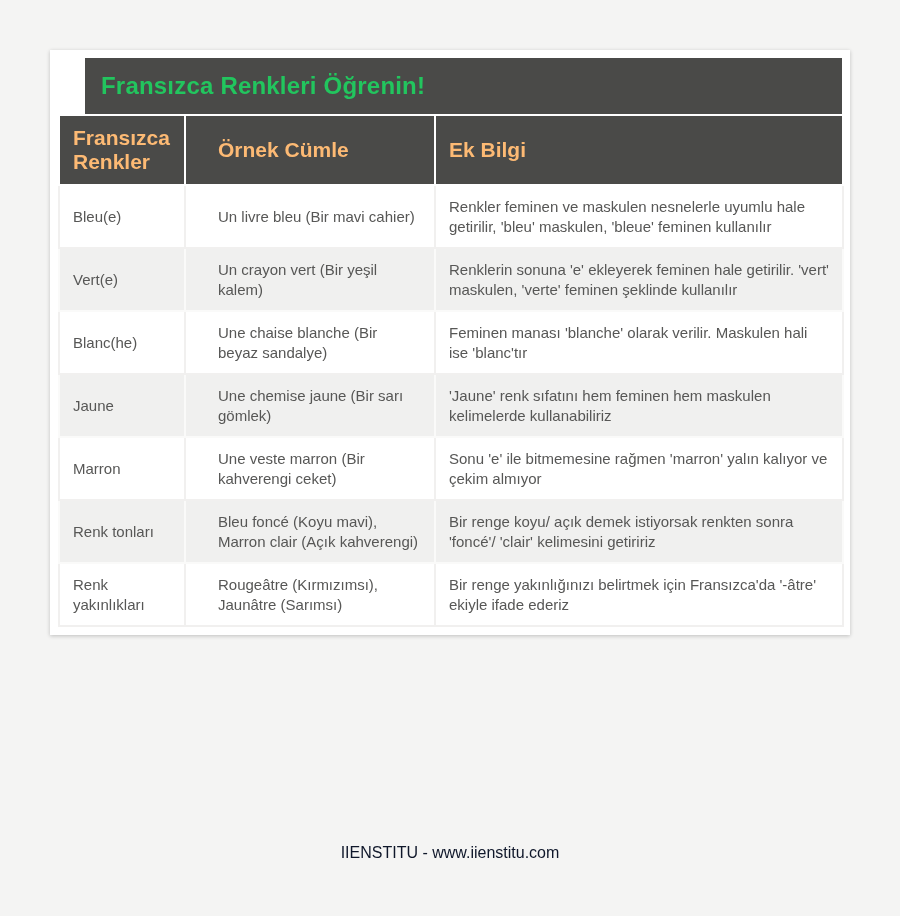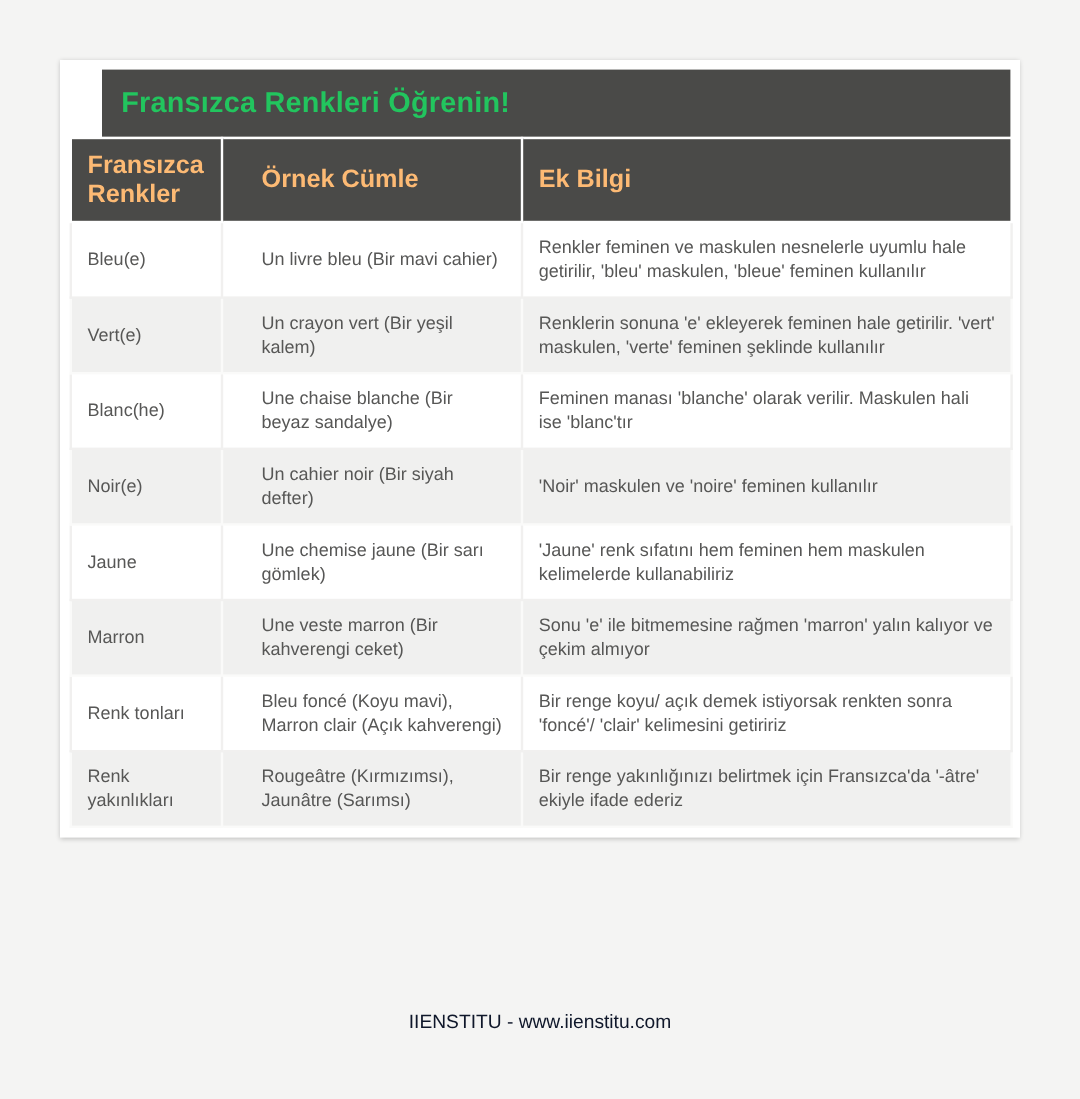--- a/index.html
+++ b/index.html
@@ -97,25 +97,20 @@
             <td class="c0">Vert(e)</td>
             <td class="c1">Un crayon vert (Bir yeşil kalem)</td>
             <td class="c2">Renklerin sonuna 'e' ekleyerek feminen hale getirilir. 'vert' maskulen, 'verte' feminen şeklinde kullanılır</td>
           </tr>
           <tr>
             <td class="c0">Blanc(he)</td>
             <td class="c1">Une chaise blanche (Bir beyaz sandalye)</td>
             <td class="c2">Feminen manası 'blanche' olarak verilir. Maskulen hali ise 'blanc'tır</td>
           </tr>
           <tr>
-            <td class="c0">Noir(e)</td>
-            <td class="c1">Un cahier noir (Bir siyah defter)</td>
-            <td class="c2">'Noir' maskulen ve 'noire' feminen kullanılır</td>
-          </tr>
-          <tr>
             <td class="c0">Jaune</td>
             <td class="c1">Une chemise jaune (Bir sarı gömlek)</td>
             <td class="c2">'Jaune' renk sıfatını hem feminen hem maskulen kelimelerde kullanabiliriz</td>
           </tr>
           <tr>
             <td class="c0">Marron</td>
             <td class="c1">Une veste marron (Bir kahverengi ceket)</td>
             <td class="c2">Sonu 'e' ile bitmemesine rağmen 'marron' yalın kalıyor ve çekim almıyor</td>
           </tr>
           <tr>

